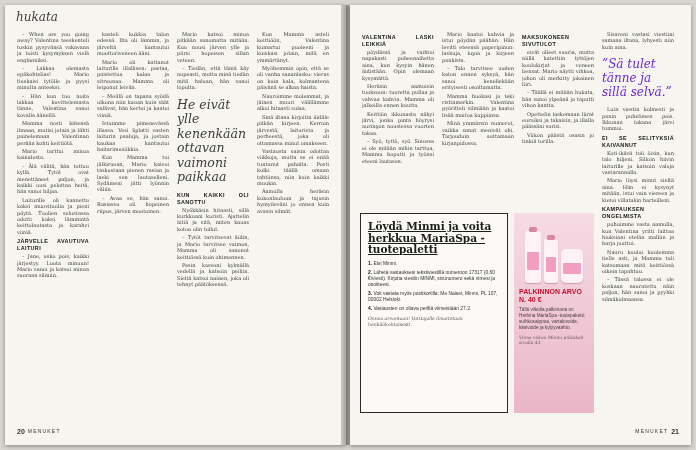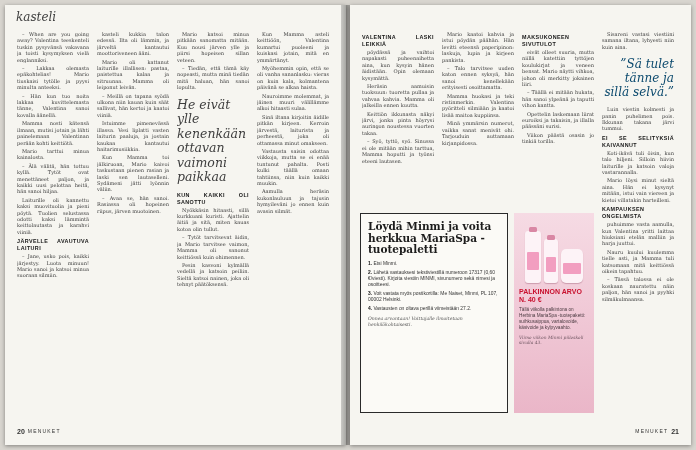--- a/index.html
+++ b/index.html
@@ -11,29 +11,29 @@
   .gutter{position:absolute;top:5px;bottom:5px;left:341px;width:10px;
     background:linear-gradient(90deg,rgba(0,0,0,.18),rgba(0,0,0,.32),rgba(0,0,0,.18));}
   .section-label{position:absolute;top:5px;left:11px;font:italic 12px/14px "DejaVu Serif",serif;color:#3f3f3f;}
   .col{position:absolute;width:72px;overflow:hidden;font:5px/6.4px "DejaVu Serif",serif;
     text-align:justify;color:#3b3b3b;}
   .para{margin:0 0 2px;text-indent:5px;}
   .subhead{font:bold 5.4px/7px "Liberation Sans",sans-serif;letter-spacing:.4px;margin:3px 0 1px;
     color:#161616;text-indent:0;}
   .pullquote{font:italic 12.5px/14.5px "DejaVu Serif",serif;color:#3d3d3d;margin:7px 0;
     text-align:left;text-indent:0;}
-  .pullquote.red{color:#0c4a6e;font-size:12px;line-height:14px;text-align:right;}
+  .pullquote.red{color:#6d28d9;font-size:12px;line-height:14px;}
   .footer{position:absolute;bottom:7px;font-family:"Liberation Sans",sans-serif;color:#333;}
   .footer .pg{font-weight:bold;font-size:7px;}
   .footer .mag{font-size:5px;letter-spacing:1.2px;margin:0 3px;vertical-align:1px;}
   .footer.fl{left:12px;}
   .footer.fr{right:12px;text-align:right;}
   .contest-box{position:absolute;left:10px;top:208px;width:148px;height:200px;border:1.5px solid #2a2a2a;
     background:#fbfaf6;box-sizing:border-box;padding:7px 7px 5px;overflow:hidden;}
-  .box-title{font:bold 10.5px/11.5px "DejaVu Serif",serif;color:#1c1c1c;margin:0 0 5px;}
+  .box-title{font:bold 10.5px/11.5px "DejaVu Serif",serif;color:#1c1c1c;margin:0 0 5px;text-decoration:underline;}
   .step{font:4.9px/6.1px "Liberation Sans",sans-serif;color:#333;margin:0 0 3px;}
   .step-num{font-weight:bold;color:#111;}
   .box-note{font:italic 4.6px/5.8px "DejaVu Serif",serif;color:#555;margin-top:4px;}
   .ad{position:absolute;left:164px;top:208px;width:80px;height:200px;box-sizing:border-box;
     background:linear-gradient(180deg,#f6dbe4,#eab6c8);padding:6px 5px;overflow:hidden;}
   .bottles{display:flex;align-items:flex-end;gap:3px;height:62px;margin:2px 0 5px;justify-content:center;}
   .bottle{background:#fdf3f7;border-radius:3px;position:relative;box-shadow:0 1px 1px rgba(120,40,70,.3);}
   .bottle .cap{position:absolute;top:-4px;left:50%;transform:translateX(-50%);width:8px;height:5px;
     background:#d987a4;border-radius:1.5px;}
   .bottle .label{position:absolute;left:2px;right:2px;top:40%;height:35%;background:#f29ec0;border-radius:1px;}
@@ -43,21 +43,21 @@
   .prize{font:bold 7px/8px "Liberation Sans",sans-serif;color:#c8102e;margin:2px 0 3px;}
   .ad-text{font:4.7px/5.9px "Liberation Sans",sans-serif;color:#4a3a40;margin:0 0 4px;}
   .ad-small{font:italic 4.4px/5.5px "DejaVu Serif",serif;color:#6d5560;}
 </style>
 </head>
 <body>
 
 <div class="spread">
 
   <div class="page left">
-    <div class="section-label">kasteli</div>
+    <div class="section-label">hukata</div>
     <div class="col" style="left:12px;top:26px;height:390px;">
         <p class="para">– When are you going away? Valentina teeskenteli tuskin pysyvänsä vakavana ja toisti kysymyksen vielä englanniksi.</p>
         <p class="para">– Lakkaa olemasta epäkohtelias! Mario tiuskaisi tytölle ja pyysi minulta anteeksi.</p>
         <p class="para">– Hän kun tuo noita lakkaa kuvittelemasta tänne, Valentina sanoi kovalla äänellä.</p>
         <p class="para">Mamma nosti kätensä ilmaan, mutisi jotain ja lähti painelemaan Valentinan perään kohti keittiötä.</p>
         <p class="para">Mario tarttui minua kainalosta.</p>
         <p class="para">– Älä välitä, hän tottuu kyllä. Tytöt ovat menettäneet paljon, ja kaikki uusi pelottaa heitä, hän sanoi hiljaa.</p>
         <p class="para">Laiturille oli kannettu kaksi muovituolia ja pieni pöytä. Tuolien selustassa odotti kaksi lämmintä keittolautasta ja karahvi viiniä.</p>
         <div class="subhead">JÄRVELLE AVAUTUVA LAITURI</div>
         <p class="para">– Jane, usko pois, kaikki järjestyy. Luota minuun! Mario sanoi ja katsoi minua suoraan silmiin.</p>

